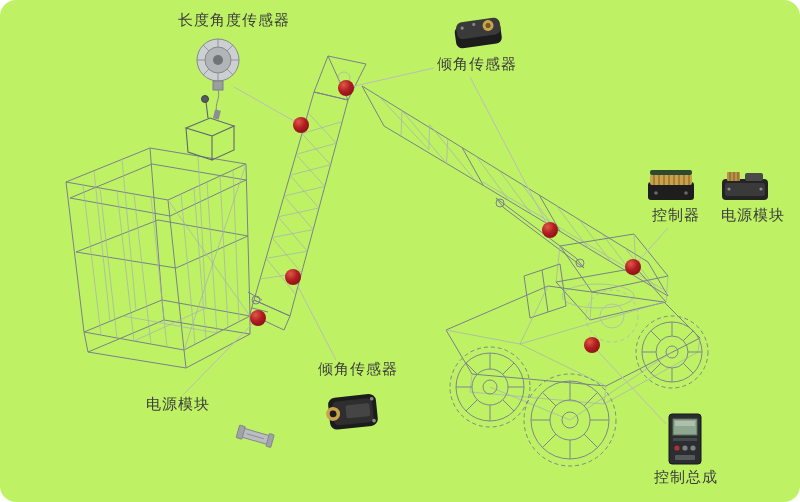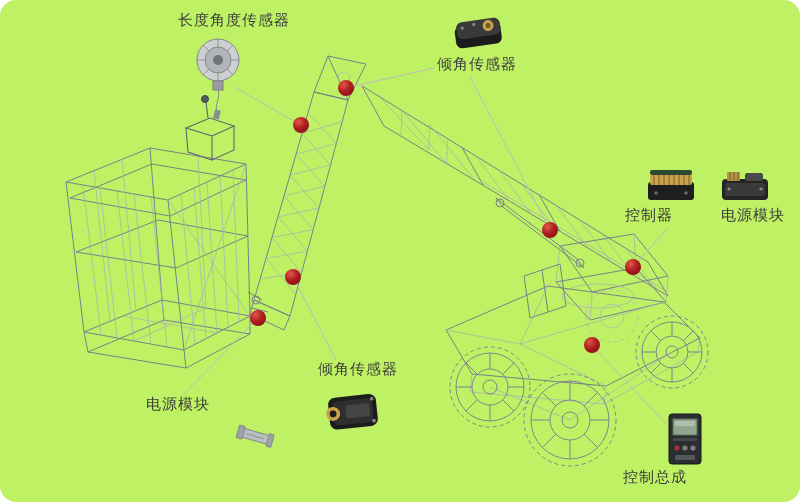--- a/index.html
+++ b/index.html
@@ -142,25 +142,25 @@
       <circle cx="293" cy="277" r="8" fill="url(#dotGrad)"></circle>
       <circle cx="258" cy="318" r="8" fill="url(#dotGrad)"></circle>
       <circle cx="550" cy="230" r="8" fill="url(#dotGrad)"></circle>
       <circle cx="633" cy="267" r="8" fill="url(#dotGrad)"></circle>
       <circle cx="592" cy="345" r="8" fill="url(#dotGrad)"></circle>
     </g>
   </svg>
 
   <div class="callout-label" style="left:178px;top:13px;">长度角度传感器</div>
   <div class="callout-label" style="left:437px;top:57px;">倾角传感器</div>
-  <div class="callout-label" style="left:625px;top:208px;font-family:Liberation Serif, serif;">控制器</div>
+  <div class="callout-label" style="left:652px;top:208px;font-family:Liberation Serif, serif;">控制器</div>
   <div class="callout-label" style="left:721px;top:208px;">电源模块</div>
   <div class="callout-label" style="left:318px;top:362px;">倾角传感器</div>
   <div class="callout-label" style="left:146px;top:397px;">电源模块</div>
-  <div class="callout-label" style="left:623px;top:470px;">控制总成</div>
+  <div class="callout-label" style="left:654px;top:470px;">控制总成</div>
 
   <div class="icon-wrap" style="left:190px;top:34px;">
     <svg width="60" height="86" viewBox="0 0 60 86">
       <circle cx="28" cy="26" r="21" fill="#cdd0d2" stroke="#84898d"></circle>
       <circle cx="28" cy="26" r="13" fill="#b1b5b8" stroke="#84898d"></circle>
       <circle cx="28" cy="26" r="5" fill="#6f7478"></circle>
       <path d="M28,5 L28,13 M28,39 L28,47 M7,26 L15,26 M41,26 L49,26 M13,11 L19,17 M37,35 L43,41 M43,11 L37,17 M19,35 L13,41" stroke="#84898d" fill="none" stroke-width="0.8"></path>
       <rect x="23" y="47" width="10" height="9" fill="#9a9ea1" stroke="#7a7f83"></rect>
       <path d="M28,56 C31,64 24,70 27,78" stroke="#84898d" fill="none"></path>
       <rect x="24" y="76" width="6" height="9" fill="#8a8f93" transform="rotate(14 27 80)"></rect>

